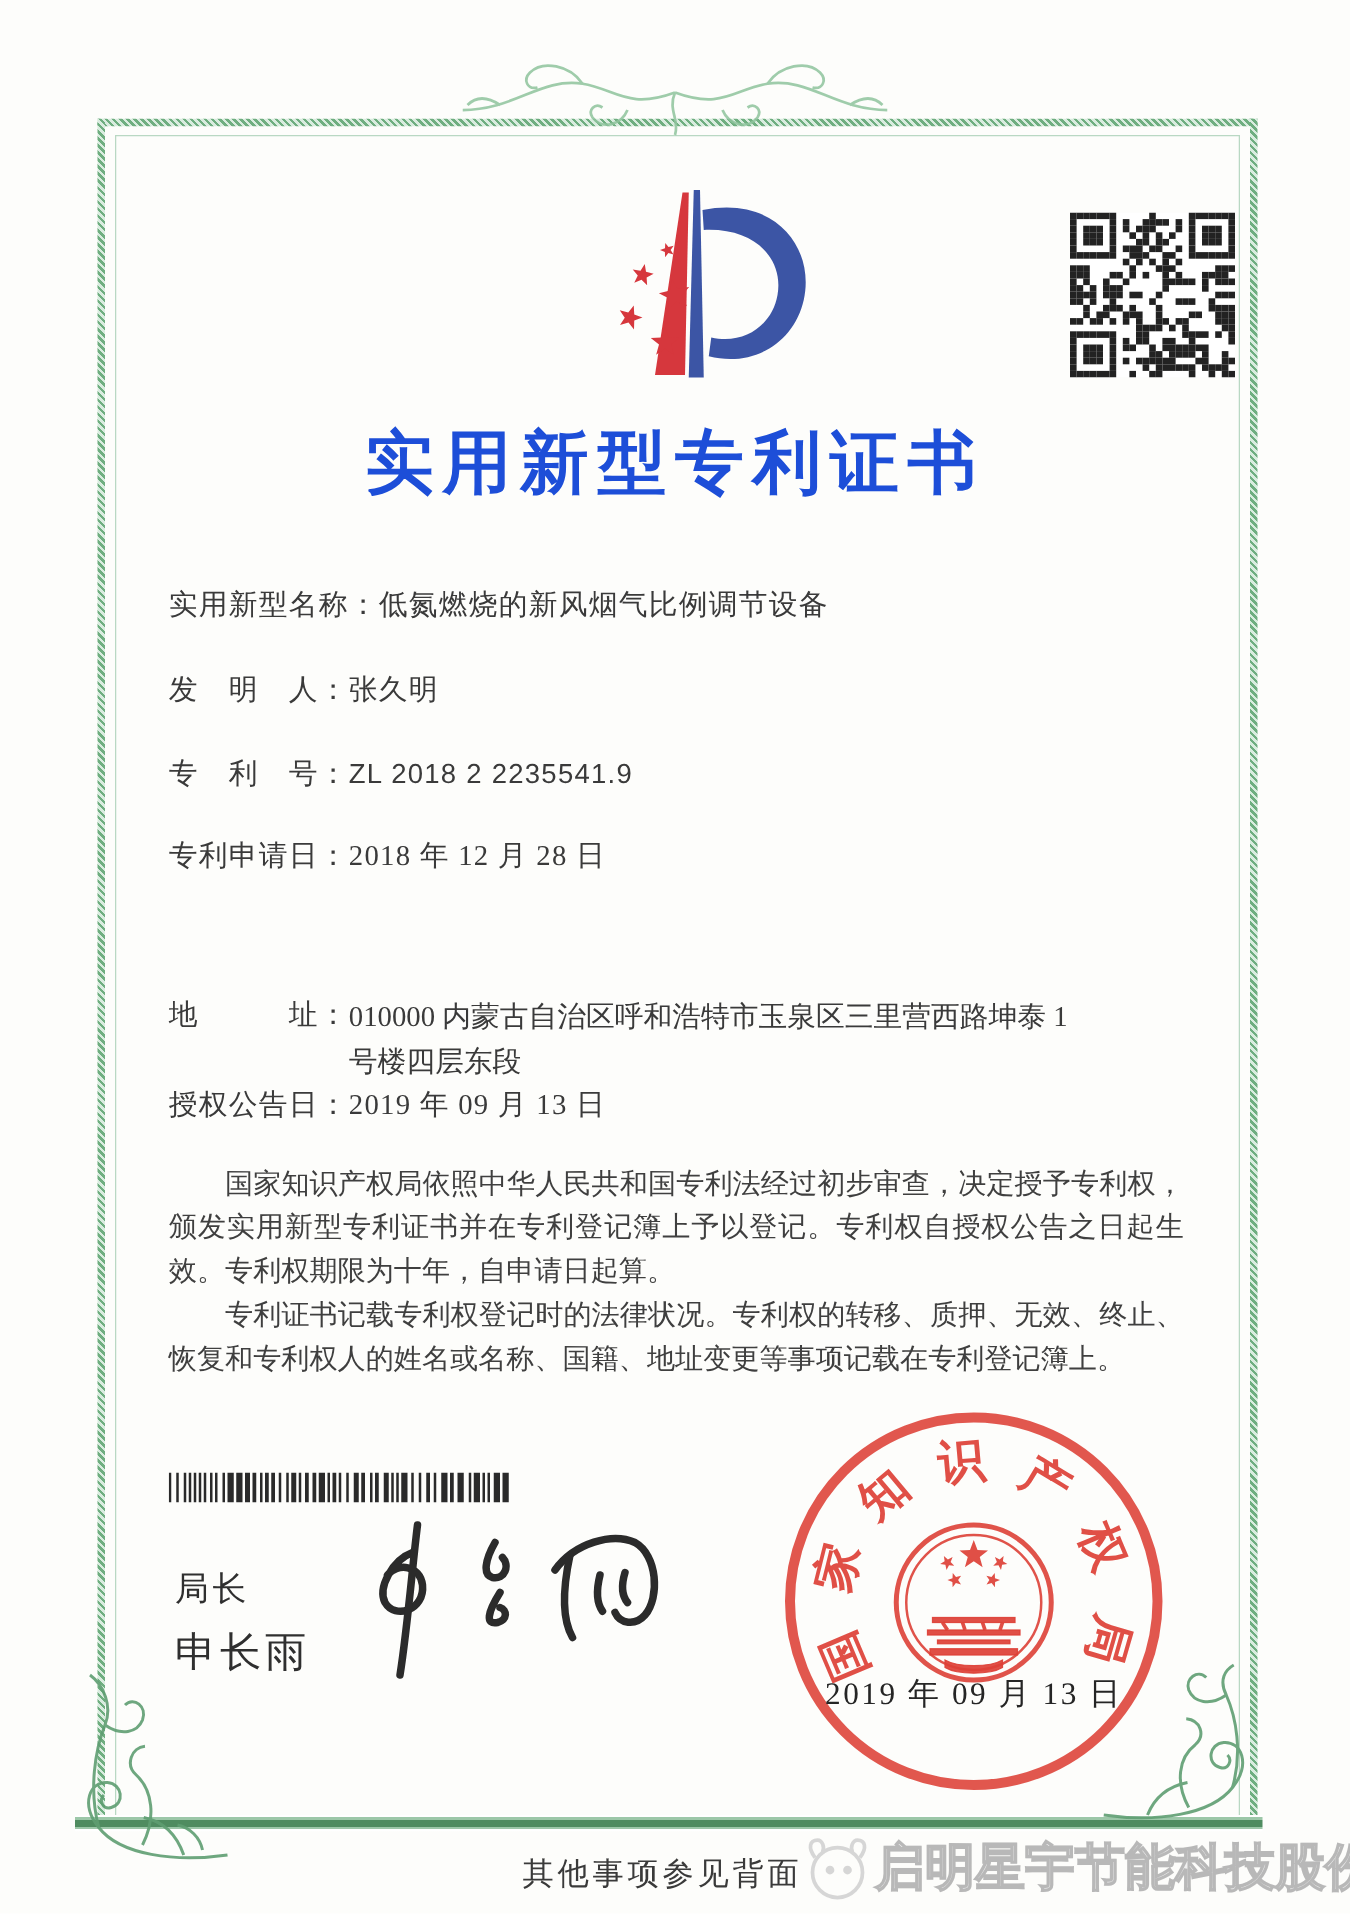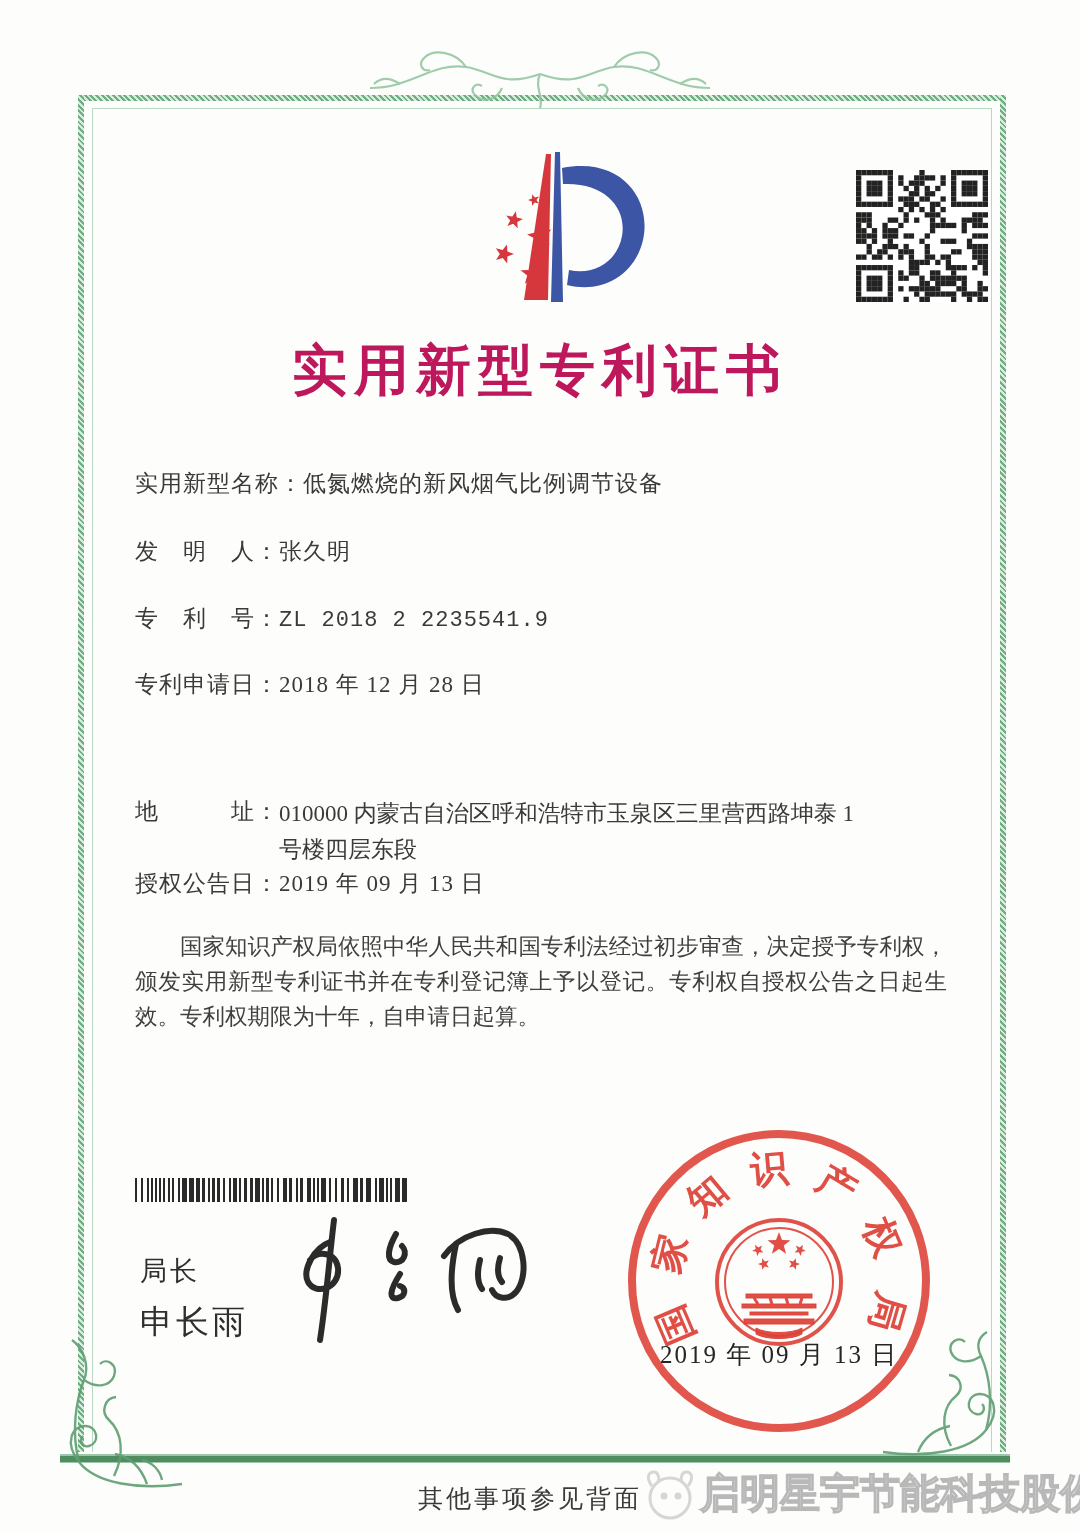--- a/index.html
+++ b/index.html
@@ -18,27 +18,27 @@
       background:linear-gradient(#ffffff 0 2px,#9cc7a8 2px 4px,#4f8c60 4px 10px,#9cc7a8 10px 11px,#fff 11px);}
 
   .ornament{position:absolute;}
   .flip-x{transform:scaleX(-1);}
 
   
   .cert-no{position:absolute;left:103px;top:168px;font-size:25px;letter-spacing:5px;color:#3c3c3c;}
   .logo{position:absolute;left:450px;top:142px;width:205px;height:185px;}
   .qr{position:absolute;left:856px;top:170px;width:132px;height:132px;}
   .title{position:absolute;left:0;right:0;top:334px;text-align:center;
-      font-size:55px;font-weight:bold;letter-spacing:7px;color:#be185d;}
+      font-size:55px;font-weight:bold;letter-spacing:7px;color:#1d4ed8;}
 
   
   .row{position:absolute;left:135px;width:820px;font-size:23px;color:#3a3a3a;white-space:nowrap;}
   .row .lab{letter-spacing:1px;}
   .row .val{letter-spacing:1px;}
-  .mono{font-family:Liberation Mono, monospace;font-size:22px;}
+  .mono{font-family:Liberation Sans, sans-serif;font-size:22px;}
   .addr-val{display:inline-block;vertical-align:top;white-space:normal;width:690px;line-height:36px;}
   .grant2{position:absolute;left:412px;top:0;}
 
   
   .body-text{position:absolute;left:135px;top:929px;width:812px;font-size:22.5px;
       line-height:35px;text-align:justify;color:#3f3f3f;}
   .body-text p{margin:0;text-indent:2em;}
 
   
   .barcode{position:absolute;left:135px;top:1178px;width:278px;height:24px;}
@@ -452,20 +452,21 @@
   </div>
   <div class="row" style="top:796px;">
     <span class="lab">地　　　址：</span><span class="addr-val"><span>010000  内蒙古自治区呼和浩特市玉泉区三里营西路坤泰 1</span><br><span>号楼四层东段</span></span>
   </div>
   <div class="row" style="top:868px;">
     <span class="lab">授权公告日：</span><span class="val">2019 年 09 月 13 日</span>
   </div>
 
   <div class="body-text">
     <p>国家知识产权局依照中华人民共和国专利法经过初步审查，决定授予专利权，颁发实用新型专利证书并在专利登记簿上予以登记。专利权自授权公告之日起生效。专利权期限为十年，自申请日起算。</p>
+    <p>专利证书记载专利权登记时的法律状况。专利权的转移、质押、无效、终止、恢复和专利权人的姓名或名称、国籍、地址变更等事项记载在专利登记簿上。</p>
   </div>
 
   <div class="barcode" id="barcode"><svg width="278" height="24" viewBox="0 0 278 24">
         <g fill="#2a2a2a">
           <rect x="0" y="0" width="2" height="24"></rect>
           <rect x="6" y="0" width="2" height="24"></rect>
           <rect x="12" y="0" width="2" height="24"></rect>
           <rect x="16" y="0" width="2" height="24"></rect>
           <rect x="20" y="0" width="2" height="24"></rect>
           <rect x="24" y="0" width="2" height="24"></rect>

